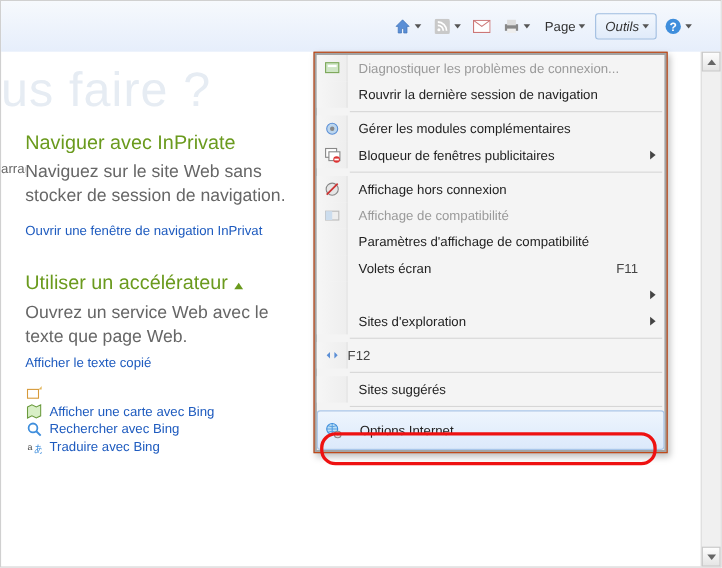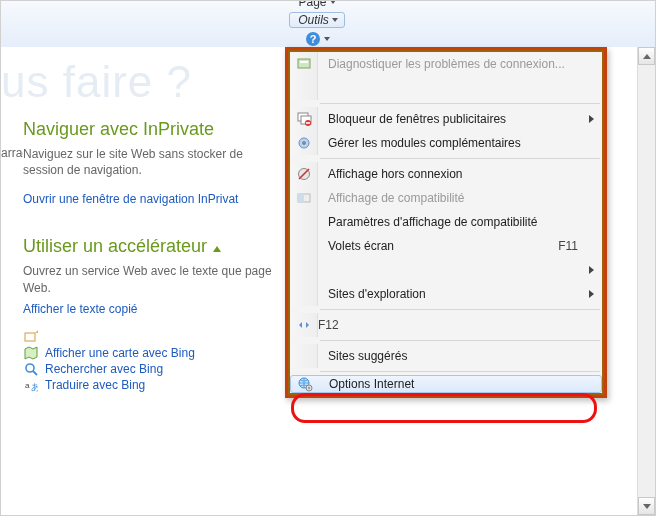--- a/index.html
+++ b/index.html
@@ -18,21 +18,20 @@
   .toolbar {
     position: absolute;
     top: 0; left: 0; right: 0;
     height: 46px;
     background: linear-gradient(#f6f9fd, #e6eefb);
     display: flex;
     align-items: center;
     justify-content: flex-end;
     padding: 0 22px 0 0;
     gap: 3px;
-    flex-direction: column;
   }
   .tb-item {
     display: inline-flex;
     align-items: center;
     height: 24px;
     padding: 0 4px;
     color: #333;
     cursor: default;
     border-radius: 2px;
   }
@@ -69,21 +68,21 @@
   .section h3 {
     color: #6a9a1d;
     font-weight: normal;
     font-size: 18px;
     margin: 0 0 6px 0;
   }
   .section h3 .caret {
     display:inline-block;margin-left:6px;
     width:0;height:0;border-left:4px solid transparent;border-right:4px solid transparent;border-bottom:6px solid #6a9a1d;
   }
-  .section p { margin: 0 0 6px 0; color:#666; font-size:12px; line-height:1.35; max-width:260px; }
+  .section p { margin: 0 0 6px 0; color:#666; font-size:16px; line-height:1.35; max-width:260px; }
   .cutword { color:#666; font-size:12px; }
   .link { color:#1e5bbf; cursor:pointer; font-size:12px; }
   .link-row { display:flex; align-items:center; gap:6px; margin:2px 0; }
   .mini-icon { width:16px; height:14px; display:inline-flex; align-items:center; justify-content:center; }
 
   
   .vscroll {
     position:absolute; top:46px; right:0; bottom:0; width:18px;
     background:#f0f0f0; border-left:1px solid #dcdcdc;
   }
@@ -93,22 +92,22 @@
   }
   .vscroll .thumbarea { height:calc(100% - 36px); position:relative; }
   .vscroll .arrow .tri-up { width:0;height:0;border-left:4px solid transparent;border-right:4px solid transparent;border-bottom:5px solid #666; }
   .vscroll .arrow .tri-down{ width:0;height:0;border-left:4px solid transparent;border-right:4px solid transparent;border-top:5px solid #666; }
 
   
   .menu {
     position:absolute;
     top:46px; left:284px;
     width:322px;
-    background:#a16207;
-    border:3px solid #c2410c;
+    background:#a3a3a3;
+    border:1px solid #c2410c;
     box-shadow: 2px 3px 6px rgba(0,0,0,0.25);
     padding: 2px;
   }
   .menu-inner {
     background:#f4f4f4;
   }
   .mrow {
     display:flex; align-items:center;
     height:24px;
     position:relative;
@@ -130,21 +129,21 @@
     width:0;height:0;border-top:4px solid transparent;border-bottom:4px solid transparent;border-left:5px solid #444;
   }
   .mrow.disabled .label { color:#9a9a9a; }
   .msep {
     height:1px; background:#d6d6d6; margin:3px 2px 3px 30px;
   }
   .mrow.highlight {
     background:linear-gradient(#eef5fd,#dce9fb);
     border:1px solid #a9c6ea;
     border-radius:3px;
-    height:18px;
+    height:36px;
   }
   .mrow.highlight .iconcol { background:transparent; border-right:1px solid transparent; }
 
   
   .annot {
     position:absolute;
     border:3px solid #e11;
     border-radius: 14px;
     pointer-events:none;
   }
@@ -285,47 +284,48 @@
             <svg width="16" height="16" viewBox="0 0 16 16">
               <rect x="2" y="3" width="12" height="9" fill="#cfe6c6" stroke="#7aa657"></rect>
               <rect x="4" y="5" width="8" height="2" fill="#fff"></rect>
             </svg>
           </span>
         </div>
       <div class="label">Diagnostiquer les problèmes de connexion...</div>
     </div>
     <div class="mrow">
       <div class="iconcol"></div>
-    </div>
-    <div class="msep"></div>
+      <div class="label">Rouvrir la dernière session de navigation</div>
+    </div>
+    <div class="msep"></div>
+    <div class="mrow">
+      <div class="iconcol">
+          <span>
+            <svg width="16" height="16" viewBox="0 0 16 16">
+              <circle cx="8" cy="8" r="5" fill="#bcd6ee" stroke="#5b8fd6"></circle>
+              <circle cx="8" cy="8" r="2" fill="#888"></circle>
+            </svg>
+          </span>
+        </div>
+      <div class="label">Gérer les modules complémentaires</div>
+    </div>
     <div class="mrow">
       <div class="iconcol">
           <span>
             <svg width="16" height="16" viewBox="0 0 16 16">
               <rect x="2" y="2" width="10" height="8" fill="#fff" stroke="#888"></rect>
               <rect x="5" y="5" width="10" height="8" fill="#fff" stroke="#888"></rect>
               <circle cx="12" cy="12" r="3" fill="#d33"></circle>
               <rect x="10" y="11.2" width="4" height="1.6" fill="#fff"></rect>
             </svg>
           </span>
         </div>
       <div class="label">Bloqueur de fenêtres publicitaires</div>
       <div class="subarrow"></div>
     </div>
-    <div class="mrow">
-      <div class="iconcol">
-          <span>
-            <svg width="16" height="16" viewBox="0 0 16 16">
-              <circle cx="8" cy="8" r="5" fill="#bcd6ee" stroke="#5b8fd6"></circle>
-              <circle cx="8" cy="8" r="2" fill="#888"></circle>
-            </svg>
-          </span>
-        </div>
-      <div class="label">Gérer les modules complémentaires</div>
-    </div>
     <div class="msep"></div>
     <div class="mrow">
       <div class="iconcol">
           <span>
             <svg width="16" height="16" viewBox="0 0 16 16">
               <circle cx="8" cy="8" r="5.5" fill="#e6e6e6" stroke="#888"></circle>
               <line x1="3" y1="13" x2="13" y2="3" stroke="#c33" stroke-width="1.6"></line>
             </svg>
           </span>
         </div>

